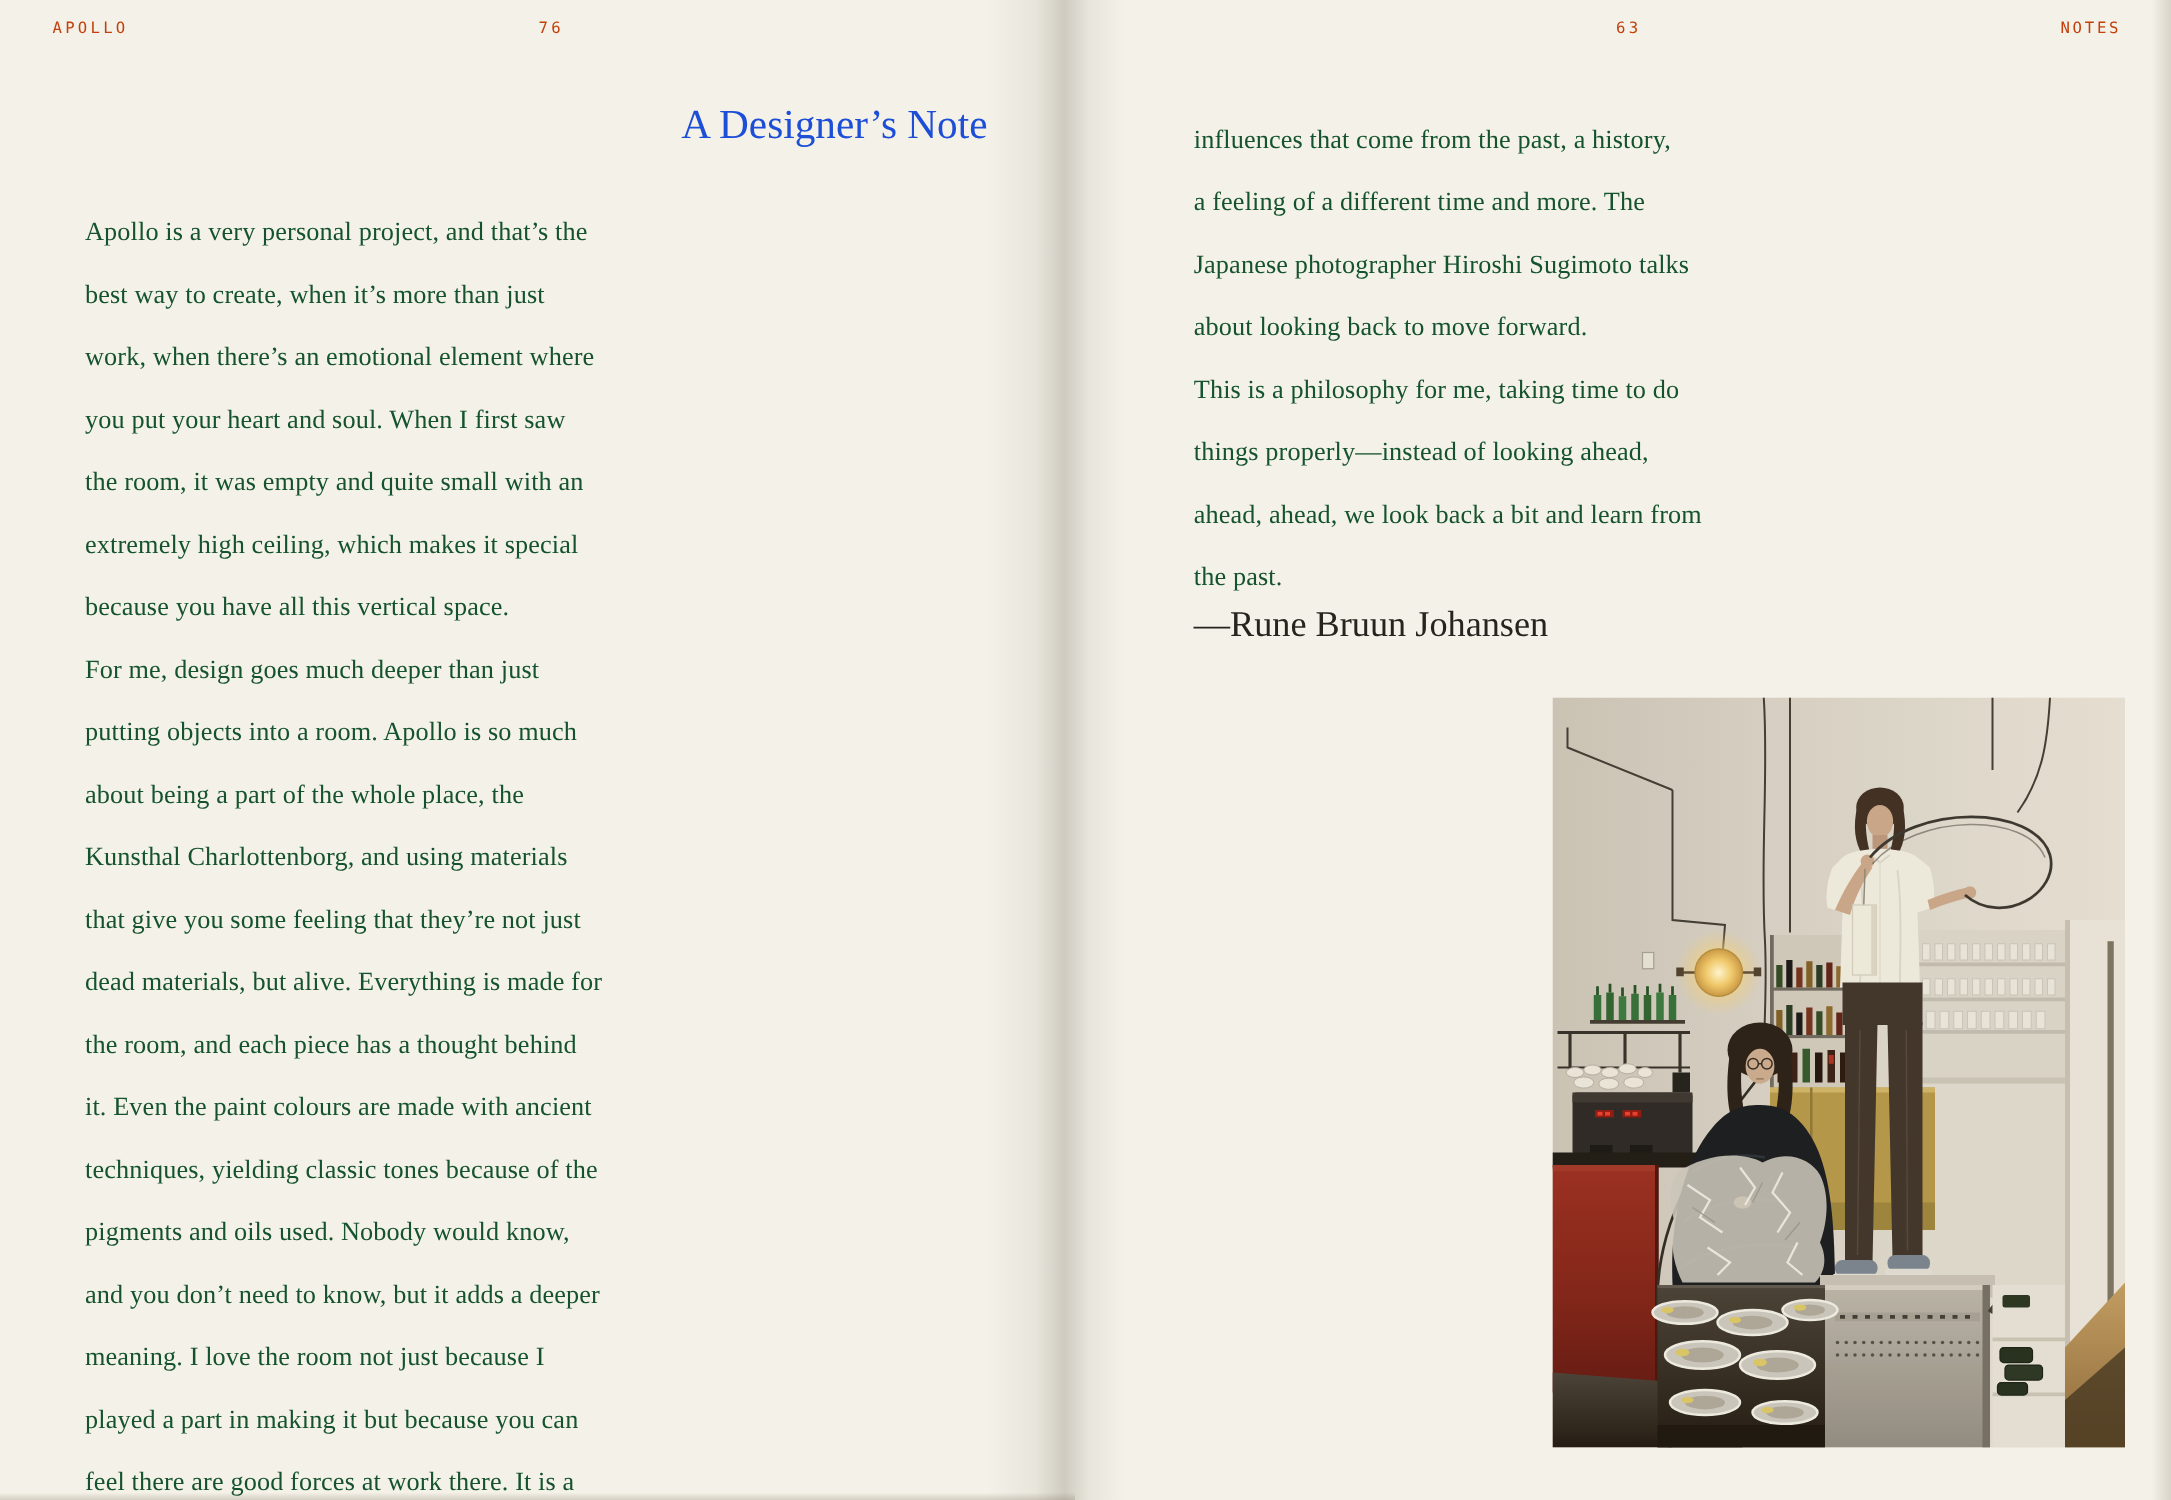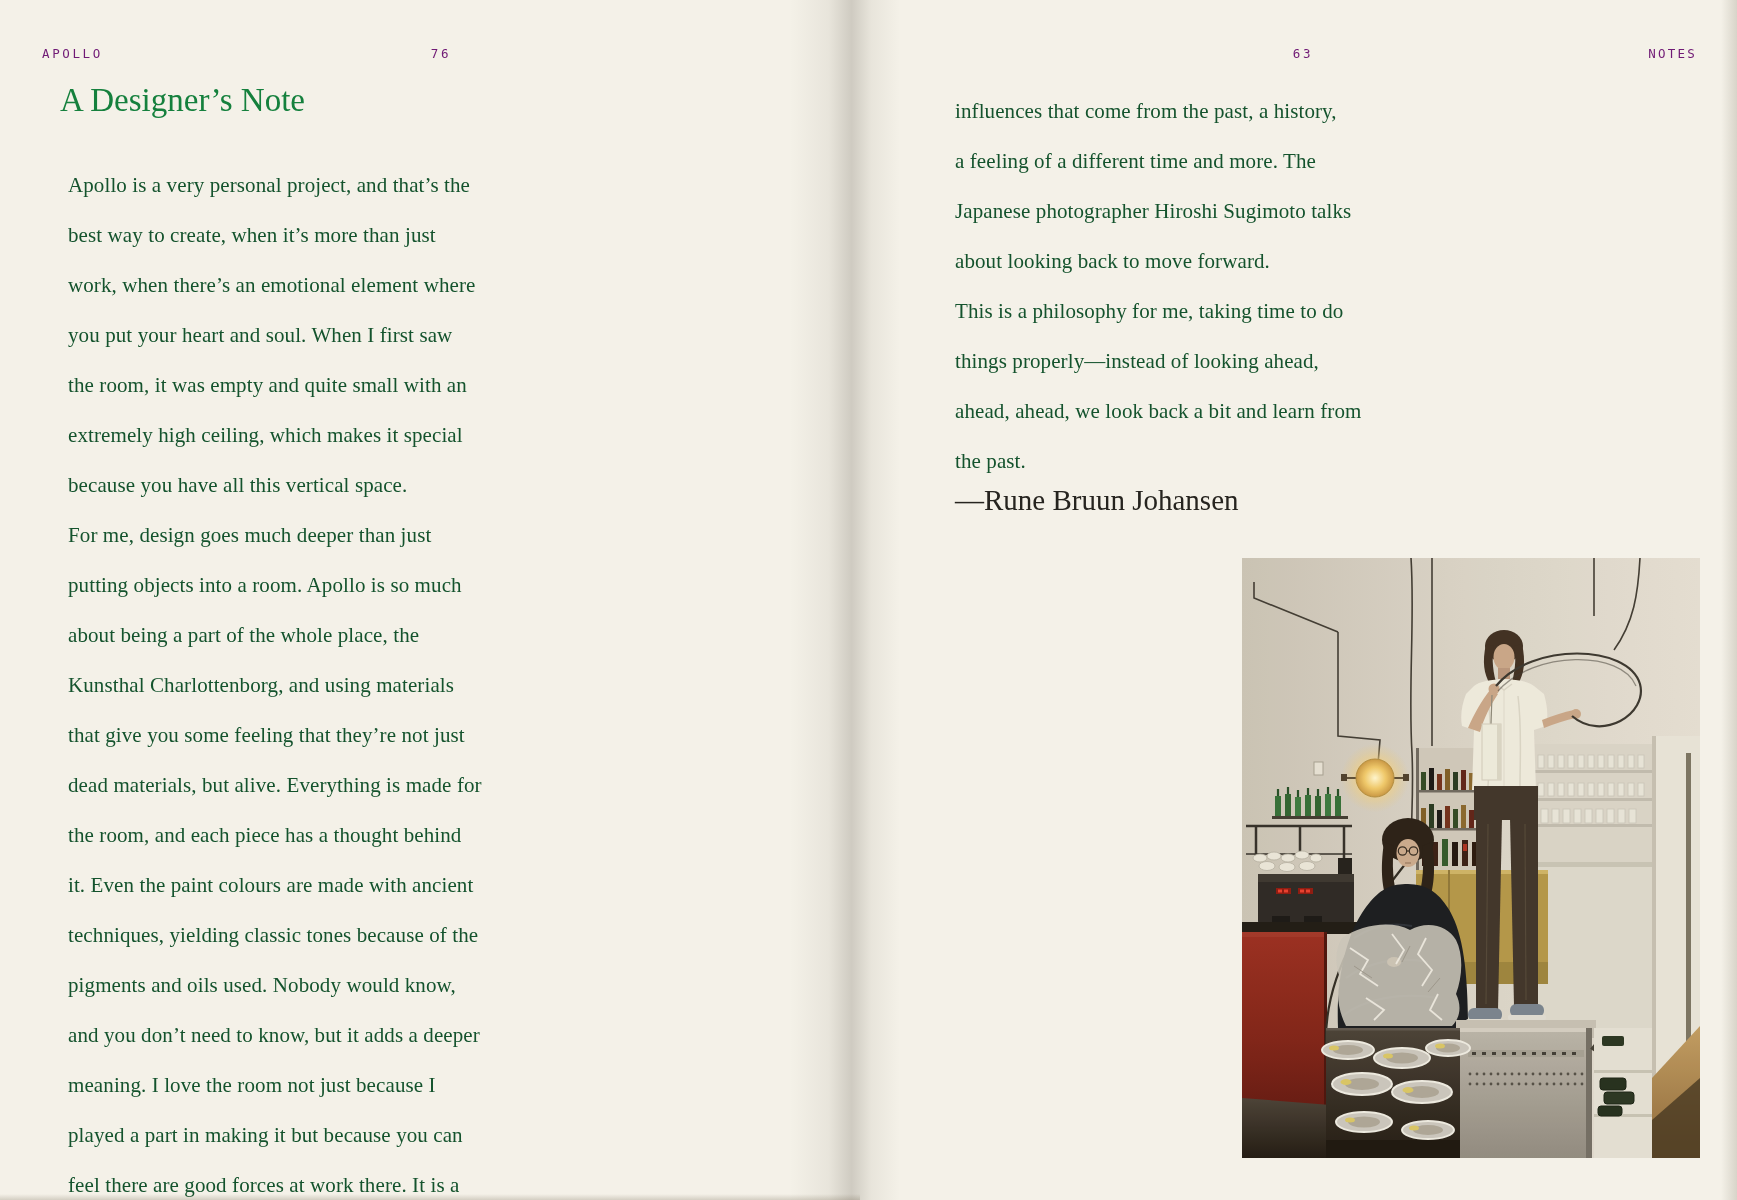--- a/index.html
+++ b/index.html
@@ -7,39 +7,39 @@
     position: relative;
     width: 1737px;
     height: 1200px;
     background: #f4f1e8;
     overflow: hidden;
     font-family: "Liberation Serif", serif;
     color: #26241f;
   }
   .running-head {
     position: absolute;
-    top: 46px;
+    top: 14px;
     font-family: "DejaVu Sans Mono", monospace;
     font-size: 12.5px;
     letter-spacing: 2.6px;
-    color: #701a75;
+    color: #c2410c;
   }
   .rh-left   { left: 42px; }
   .rh-num76  { left: 0; width: 856px; text-align: center; padding-left: 13px; }
   .rh-num77  { left: 875px; width: 856px; text-align: center; }
   .rh-right  { right: 40px; letter-spacing: 2.2px; }
   .page-title {
     position: absolute;
     top: 80px; left: 60px; width: 730px;
     margin: 0;
-    text-align: left;
+    text-align: right;
     font-weight: 400;
     font-size: 33px;
     line-height: 40px;
-    color: #15803d;
+    color: #1d4ed8;
   }
   .body-text {
     position: absolute;
     white-space: pre-line;
     font-size: 21px;
     line-height: 50px;
     letter-spacing: 0.1px;
     color: #14532d;
   }
   .body-left  { left: 68px;  top: 160px; width: 715px; }

